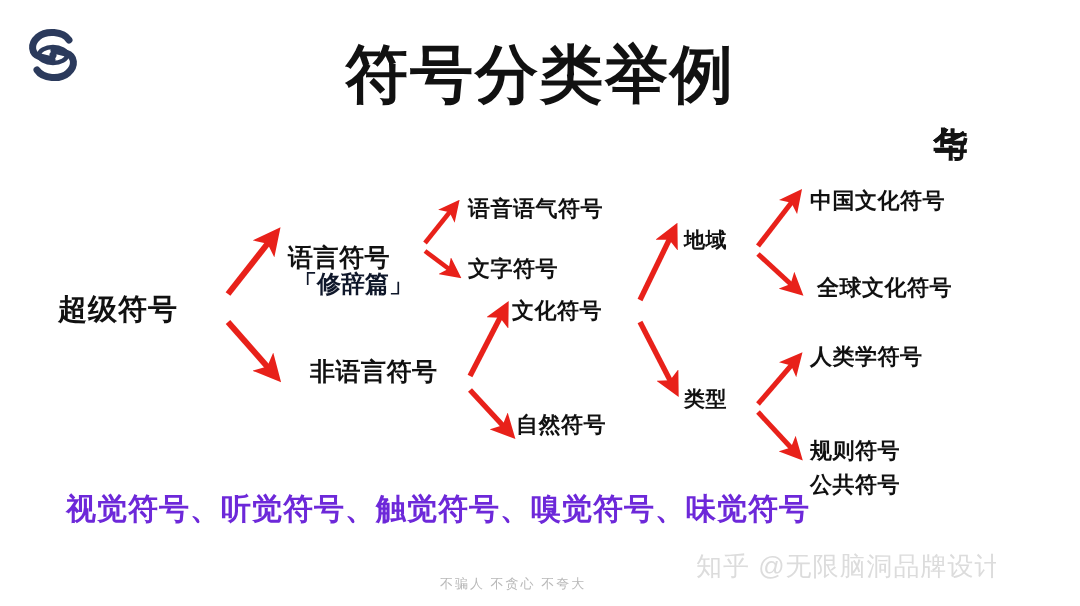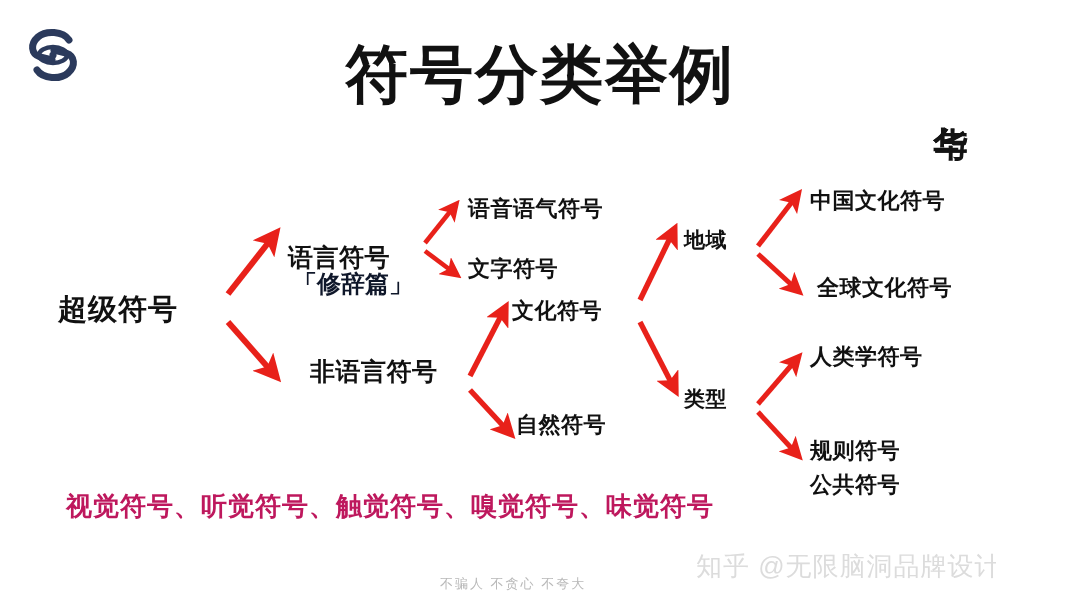--- a/index.html
+++ b/index.html
@@ -81,23 +81,23 @@
     white-space: nowrap;
     letter-spacing: 0px;
   }
 
   
   #sensory {
     position: absolute;
     left: 66px;
     top: 489px;
     font-weight: bold;
-    font-size: 26px;
+    font-size: 30px;
     letter-spacing: 1px;
-    color: #be185d;
+    color: #6d28d9;
     white-space: nowrap;
   }
 
   
   #footer-slogan {
     position: absolute;
     left: 440px;
     top: 575px;
     font-size: 13px;
     color: #b9b9b9;

